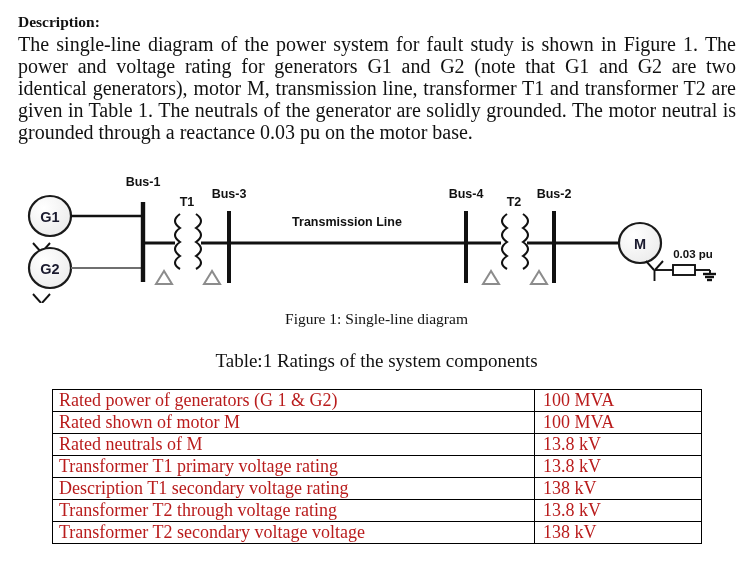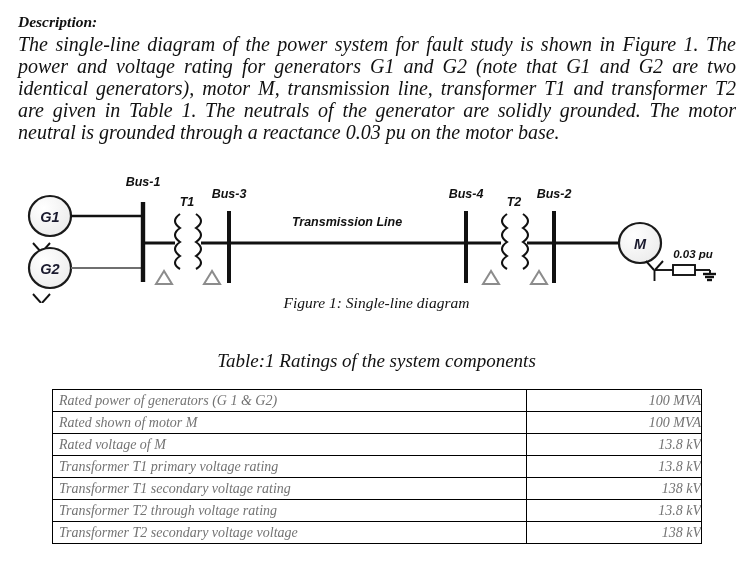--- a/index.html
+++ b/index.html
@@ -8,21 +8,20 @@
     background: #ffffff;
   }
   #page {
     position: relative;
     width: 753px;
     height: 584px;
     background: #ffffff;
     font-family: "Liberation Serif", serif;
     color: #1a1a1a;
     overflow: hidden;
-    font-style: italic;
   }
 
   
   .desc-wrap {
     position: absolute;
     left: 18px;
     top: 12px;
     width: 718px;
   }
   .desc-title {
@@ -52,46 +51,46 @@
   .diagram svg { display: block; }
 
   .cap {
     position: absolute;
     width: 753px;
     text-align: center;
     font-family: "Liberation Serif", serif;
     font-size: 15.5px;
     color: #111;
   }
-  .fig-cap { top: 294px; }
+  .fig-cap { top: 310px; }
   .tbl-cap { top: 350px; font-size: 19px; }
 
   
   .ratings-table {
     position: absolute;
     left: 52px;
     top: 389px;
     width: 650px;
     border-collapse: collapse;
     table-layout: fixed;
     font-family: "Liberation Serif", serif;
-    font-size: 14px;
-    color: #737373;
+    font-size: 18px;
+    color: #b91c1c;
   }
   .ratings-table td {
     border: 1px solid #000;
     height: 20px;
     padding: 0px 0px 1px 6px;
     line-height: 19px;
     white-space: nowrap;
     overflow: hidden;
   }
   .ratings-table td.val {
-    text-align: right;
-    padding-left: 16px;
+    text-align: left;
+    padding-left: 8px;
     width: 158px;
   }
   .bus-label, .dev-label, .tl-label, .pu-label {
     font-family: "Liberation Sans", sans-serif;
     font-weight: bold;
     fill: #111;
   }
   .gen-text {
     font-family: "Liberation Sans", sans-serif;
     font-weight: bold;
@@ -228,29 +227,29 @@
     <tbody>
       <tr>
         <td>Rated power of generators (G 1 &amp; G2)</td>
         <td class="val">100 MVA</td>
       </tr>
       <tr>
         <td>Rated shown of motor M</td>
         <td class="val">100 MVA</td>
       </tr>
       <tr>
-        <td>Rated voltage of M</td>
+        <td>Rated neutrals of M</td>
         <td class="val">13.8 kV</td>
       </tr>
       <tr>
         <td>Transformer T1 primary voltage rating</td>
         <td class="val">13.8 kV</td>
       </tr>
       <tr>
-        <td>Transformer T1 secondary voltage rating</td>
+        <td>Description T1 secondary voltage rating</td>
         <td class="val">138 kV</td>
       </tr>
       <tr>
         <td>Transformer T2 through voltage rating</td>
         <td class="val">13.8 kV</td>
       </tr>
       <tr>
         <td>Transformer T2 secondary voltage voltage</td>
         <td class="val">138 kV</td>
       </tr>

